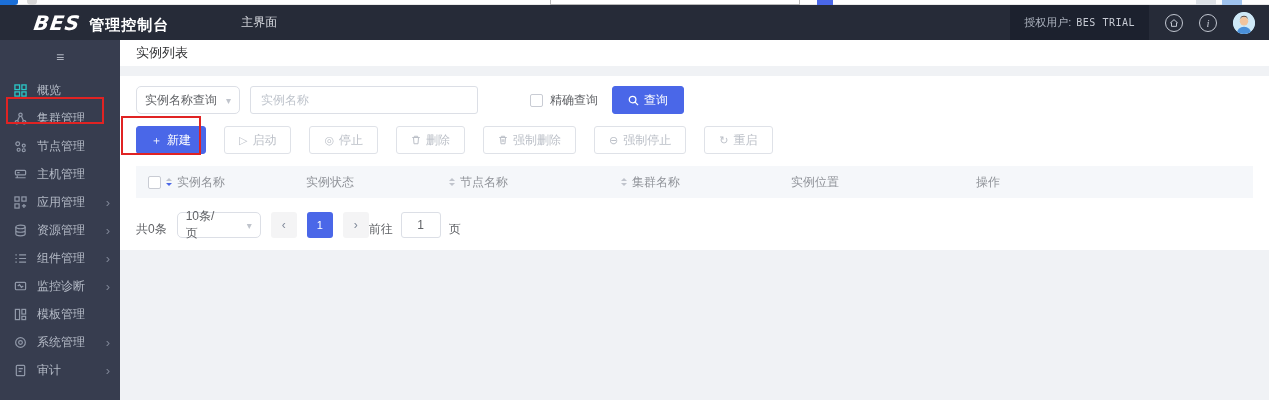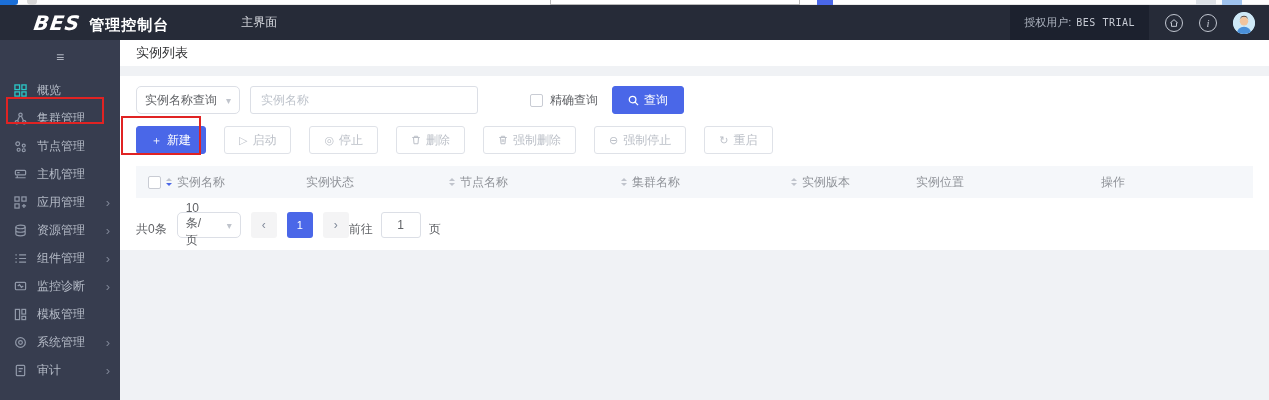--- a/index.html
+++ b/index.html
@@ -74,21 +74,21 @@
   .th.c0{width:140px;} .th.c1{width:143px;} .th.c2{width:172px;} .th.c3{width:170px;}
   .th.c4{width:125px;} .th.c5{width:185px;} .th.c6{flex:1;}
   .caret { display:inline-flex; flex-direction:column; margin-right:5px; }
   .caret i { width:0; height:0; border:3.5px solid transparent; display:block; }
   .caret .up { border-bottom-color:#c0c4cc; border-top:none; margin-bottom:2px; }
   .caret .down { border-top-color:#c0c4cc; border-bottom:none; }
   .caret.desc .down { border-top-color:#4a67e8; }
 
   .pagination-row { margin-top:14px; display:flex; align-items:flex-end; font-size:12px; color:#606266; }
   .pg-total { margin-right:10px; }
-  .pg-size { width:64px; height:26px;gap:24px; }
+  .pg-size { width:84px; height:26px;gap:24px; }
   .pg-btn { width:26px; height:26px; border-radius:3px; background:#f4f4f5; color:#808a9a; display:flex; align-items:center; justify-content:center; font-size:12px; margin-left:10px; cursor:pointer; }
   .pg-btn.cur { background:#4a67e8; color:#fff; font-size:11px; }
   .pg-goto { margin-left:0;font-family:Liberation Mono, monospace; }
   .pg-input { width:40px; height:26px; border:1px solid #dcdfe6; border-radius:3px; margin:0 8px; text-align:center; font-size:12px; color:#606266; outline:none; font-family:"Liberation Sans",sans-serif; }
 
   
   .annot { position:absolute; border:2px solid #e02323; z-index:50; pointer-events:none; }
   .annot-sidebar { left:6px; top:97px; width:98px; height:27px; }
   .annot-create { left:121px; top:116px; width:80px; height:39px; }
 </style>
@@ -354,27 +354,20 @@
             </span>
           <span>节点名称</span>
         </div>
         <div class="th c3">
           <span class="caret">
               <i class="up"></i>
               <i class="down"></i>
             </span>
           <span>集群名称</span>
         </div>
-        <div class="th c4">
-          <span class="caret">
-              <i class="up"></i>
-              <i class="down"></i>
-            </span>
-          <span>实例版本</span>
-        </div>
         <div class="th c5">
           <span>实例位置</span>
         </div>
         <div class="th c6">
           <span>操作</span>
         </div>
       </div>
 
       <div class="pagination-row">
         <span class="pg-total">共0条</span>

